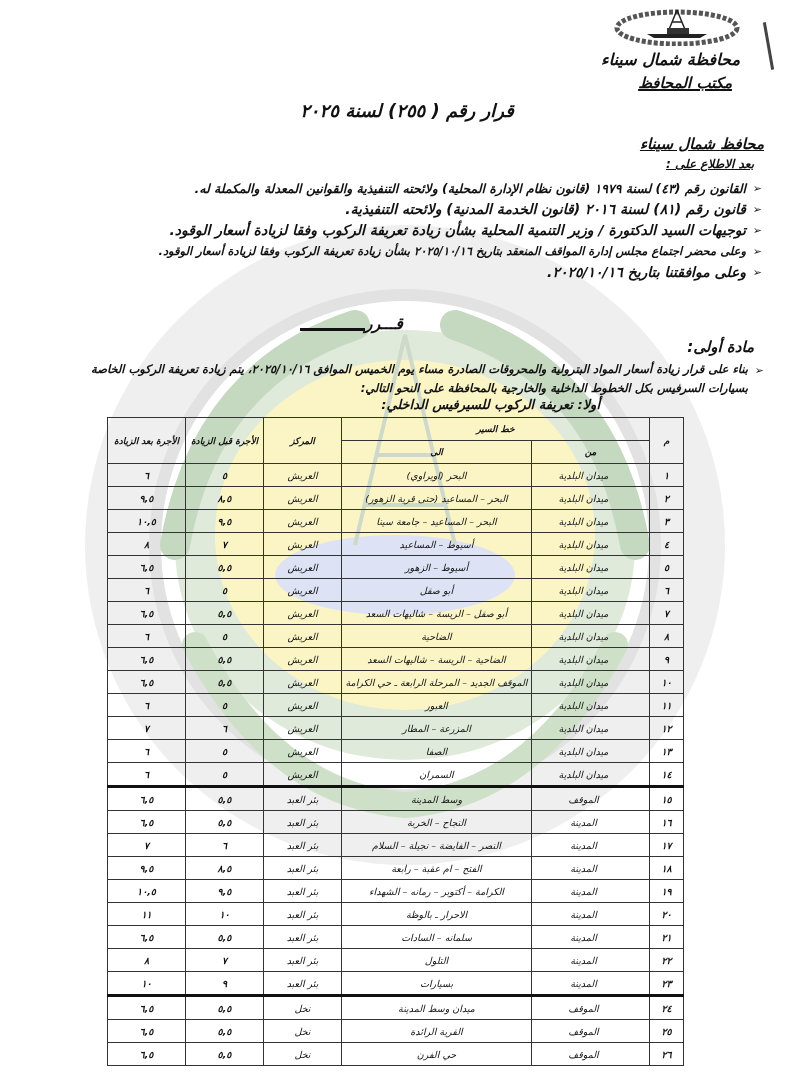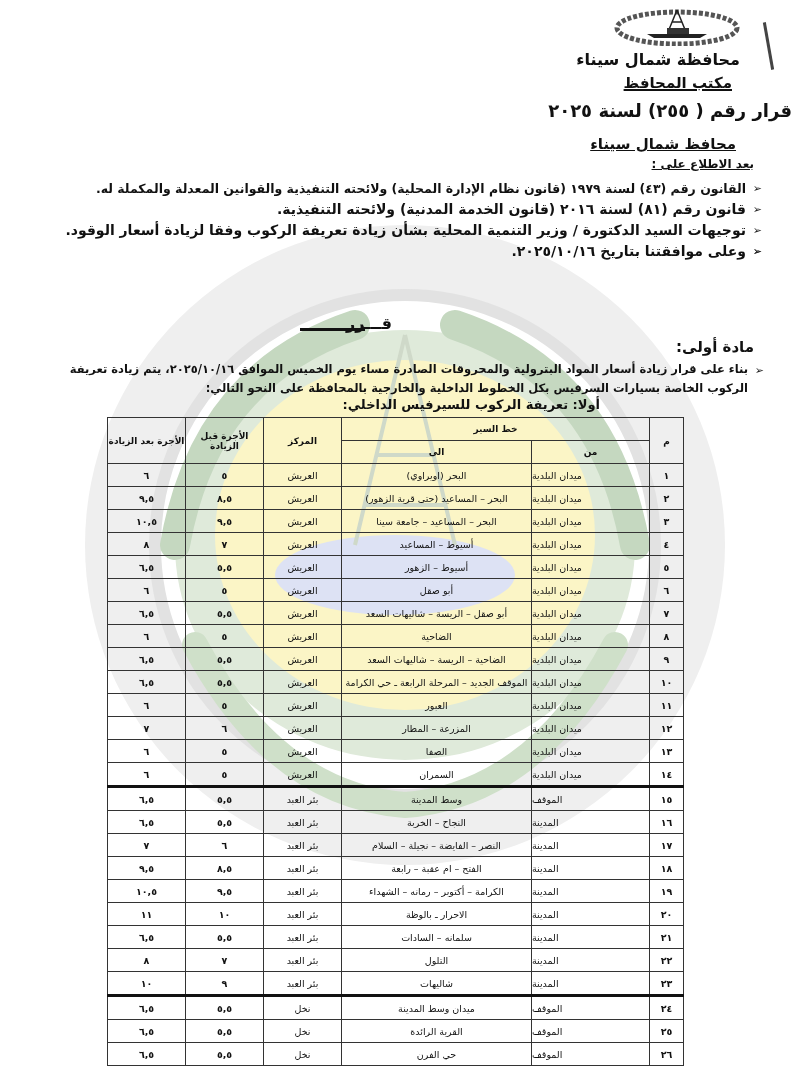--- a/index.html
+++ b/index.html
@@ -1,58 +1,58 @@
 <!DOCTYPE html>
 <html lang="ar" dir="rtl"><head>
   <meta charset="utf-8">
   <style>
     html, body { margin: 0; padding: 0; background: #ffffff; }
     body {
       width: 792px; height: 1075px; position: relative; overflow: hidden;
       font-family: "DejaVu Sans", sans-serif; color: #111;
     }
-    .page { position: absolute; inset: 0; }
+    .page { position: absolute; inset: 0; font-style: italic; }
 
     
     .watermark { position: absolute; left: 55px; top: 215px; width: 700px; height: 660px; z-index: 0; pointer-events: none; }
 
     .layer { position: relative; z-index: 1; }
 
     
     .emblem { position: absolute; right: 50px; top: 6px; width: 130px; height: 40px; }
     .gov-name { position: absolute; right: 52px; top: 50px; font-weight: bold; font-size: 16px; }
     .office-name { position: absolute; right: 60px; top: 74px; font-weight: bold; font-size: 15px; text-decoration: underline; text-decoration-thickness: 2px; }
     .margin-mark { position: absolute; right: 22px; top: 22px; width: 3px; height: 48px; background: #444; transform: rotate(-10deg); }
 
-    .decision-title { position: absolute; left: 0; right: 0; top: 100px; text-align: right; font-weight: bold; font-size: 18px; margin-left: 22px; }
-
-    .issuer { position: absolute; right: 56px; top: 135px; font-weight: bold; font-size: 15px; text-decoration: underline; }
+    .decision-title { position: absolute; left: 0; right: 0; top: 100px; text-align: center; font-weight: bold; font-size: 18px; margin-left: 22px; }
+
+    .issuer { position: absolute; right: 28px; top: 135px; font-weight: bold; font-size: 15px; text-decoration: underline; }
     .preamble-label { position: absolute; right: 38px; top: 157px; font-weight: bold; font-size: 12px; text-decoration: underline; }
 
     .preamble { position: absolute; right: 30px; top: 178px; width: 730px; margin: 0; padding: 0; list-style: none; }
     .preamble li { position: relative; padding-right: 16px; font-size: 12.5px; line-height: 21px; font-weight: bold; }
     .preamble li.big { font-size: 14px; }
     .preamble li.small { font-size: 11.5px; }
     .arrow { position: absolute; right: 0; top: 0; font-size: 11px; color: #222; }
 
-    .decided { position: absolute; left: 292px; top: 314px; width: 100px; font-weight: bold; font-size: 16px; text-align: right; }
+    .decided { position: absolute; left: 303px; top: 314px; width: 100px; font-weight: bold; font-size: 16px; text-align: right; }
     .decided-line { position: absolute; left: 300px; top: 328px; width: 65px; height: 3px; background: #111; }
 
     .article-label { position: absolute; right: 38px; top: 338px; font-weight: bold; font-size: 15px; }
     .article-body { position: absolute; right: 28px; top: 360px; width: 740px; font-size: 11.5px; line-height: 19px; font-weight: bold; }
     .article-body .arrow { top: 1px; }
     .article-body .txt { padding-right: 16px; display: block; margin-left: 32px; }
     .section-title { position: absolute; right: 192px; top: 397px; font-size: 13px; font-weight: bold; }
 
     
     .fare-table { position: absolute; left: 107px; top: 417px; width: 576px; border-collapse: collapse; font-size: 9.5px; table-layout: fixed; }
     .fare-table th, .fare-table td { border: 1px solid #333; text-align: center; padding: 0; height: 22px; }
     .fare-table th { font-weight: bold; font-size: 9px; }
     .fare-table td.num { font-weight: bold; }
-    .fare-table td.from { text-align: left; padding-right: 14px; }
+    .fare-table td.from { text-align: center; padding-right: 14px; }
     .fare-table tr.group-start td { border-top: 3px solid #111; }
     .fare-table td, .fare-table th { background: transparent; }
   </style>
 </head>
 <body>
 
 <div class="page">
 
   <svg class="watermark" viewBox="0 0 700 660">
     <circle cx="350" cy="330" r="320" fill="#efefef"></circle>
@@ -81,21 +81,21 @@
 
     <div class="decision-title">قرار رقم ( ٢٥٥) لسنة ٢٠٢٥</div>
 
     <div class="issuer">محافظ شمال سيناء</div>
     <div class="preamble-label">بعد الاطلاع على :</div>
 
     <ul class="preamble">
       <li><span class="arrow">➢</span><span>القانون رقم (٤٣) لسنة ١٩٧٩ (قانون نظام الإدارة المحلية) ولائحته التنفيذية والقوانين المعدلة والمكملة له.</span></li>
       <li class="big"><span class="arrow">➢</span><span>قانون رقم (٨١) لسنة ٢٠١٦ (قانون الخدمة المدنية) ولائحته التنفيذية.</span></li>
       <li class="big"><span class="arrow">➢</span><span>توجيهات السيد الدكتورة / وزير التنمية المحلية بشأن زيادة تعريفة الركوب وفقا لزيادة أسعار الوقود.</span></li>
-      <li class="small"><span class="arrow">➢</span></li>
+      <li class="small"><span class="arrow">➢</span><span>وعلى محضر اجتماع مجلس إدارة المواقف المنعقد بتاريخ ٢٠٢٥/١٠/١٦ بشأن زيادة تعريفة الركوب وفقا لزيادة أسعار الوقود.</span></li>
       <li class="big"><span class="arrow">➢</span><span>وعلى موافقتنا بتاريخ ٢٠٢٥/١٠/١٦.</span></li>
     </ul>
 
     <div class="decided">قـــرر</div>
     <div class="decided-line"></div>
 
     <div class="article-label">مادة أولى:</div>
     <div class="article-body">
       <span class="arrow">➢</span>
       <span class="txt">بناء على قرار زيادة أسعار المواد البترولية والمحروقات الصادرة مساء يوم الخميس الموافق ٢٠٢٥/١٠/١٦، يتم زيادة تعريفة الركوب الخاصة بسيارات السرفيس بكل الخطوط الداخلية والخارجية بالمحافظة على النحو التالي:</span>
@@ -297,21 +297,21 @@
             <td class="num">٢٢</td>
             <td class="from">المدينة</td>
             <td>التلول</td>
             <td>بئر العبد</td>
             <td class="num">٧</td>
             <td class="num">٨</td>
           </tr>
           <tr>
             <td class="num">٢٣</td>
             <td class="from">المدينة</td>
-            <td>شاليهات</td>
+            <td>بسيارات</td>
             <td>بئر العبد</td>
             <td class="num">٩</td>
             <td class="num">١٠</td>
           </tr>
           <tr class="group-start">
             <td class="num">٢٤</td>
             <td class="from">الموقف</td>
             <td>ميدان وسط المدينة</td>
             <td>نخل</td>
             <td class="num">٥,٥</td>

